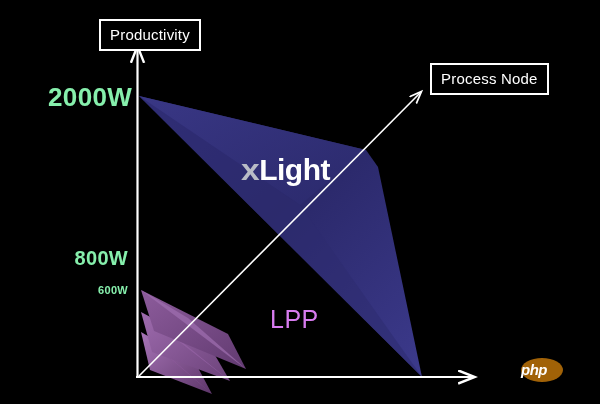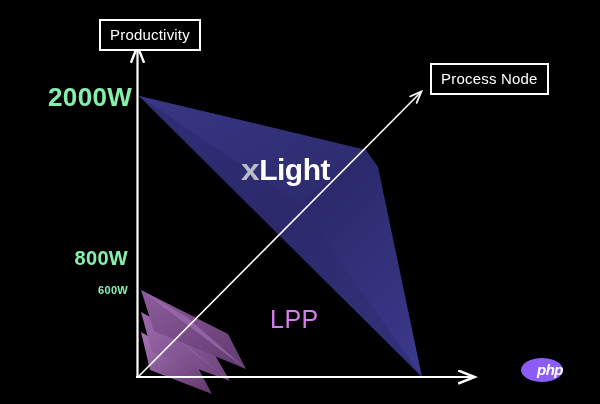--- a/index.html
+++ b/index.html
@@ -89,27 +89,27 @@
   }
 
   
   #watermark-php {
     position: absolute;
     left: 521px;
     top: 358px;
     width: 42px;
     height: 24px;
     border-radius: 50% / 50%;
-    background: #8b5cf6;
+    background: #a16207;
     color: #ffffff;
     font-size: 15px;
     font-style: italic;
     font-weight: bold;
     line-height: 24px;
-    text-align: right;
+    text-align: left;
     letter-spacing: -0.5px;
   }
 </style>
 </head>
 <body>
 
 <div id="stage">
 
   <svg id="chart-svg" viewBox="0 0 600 404">
     <defs>

